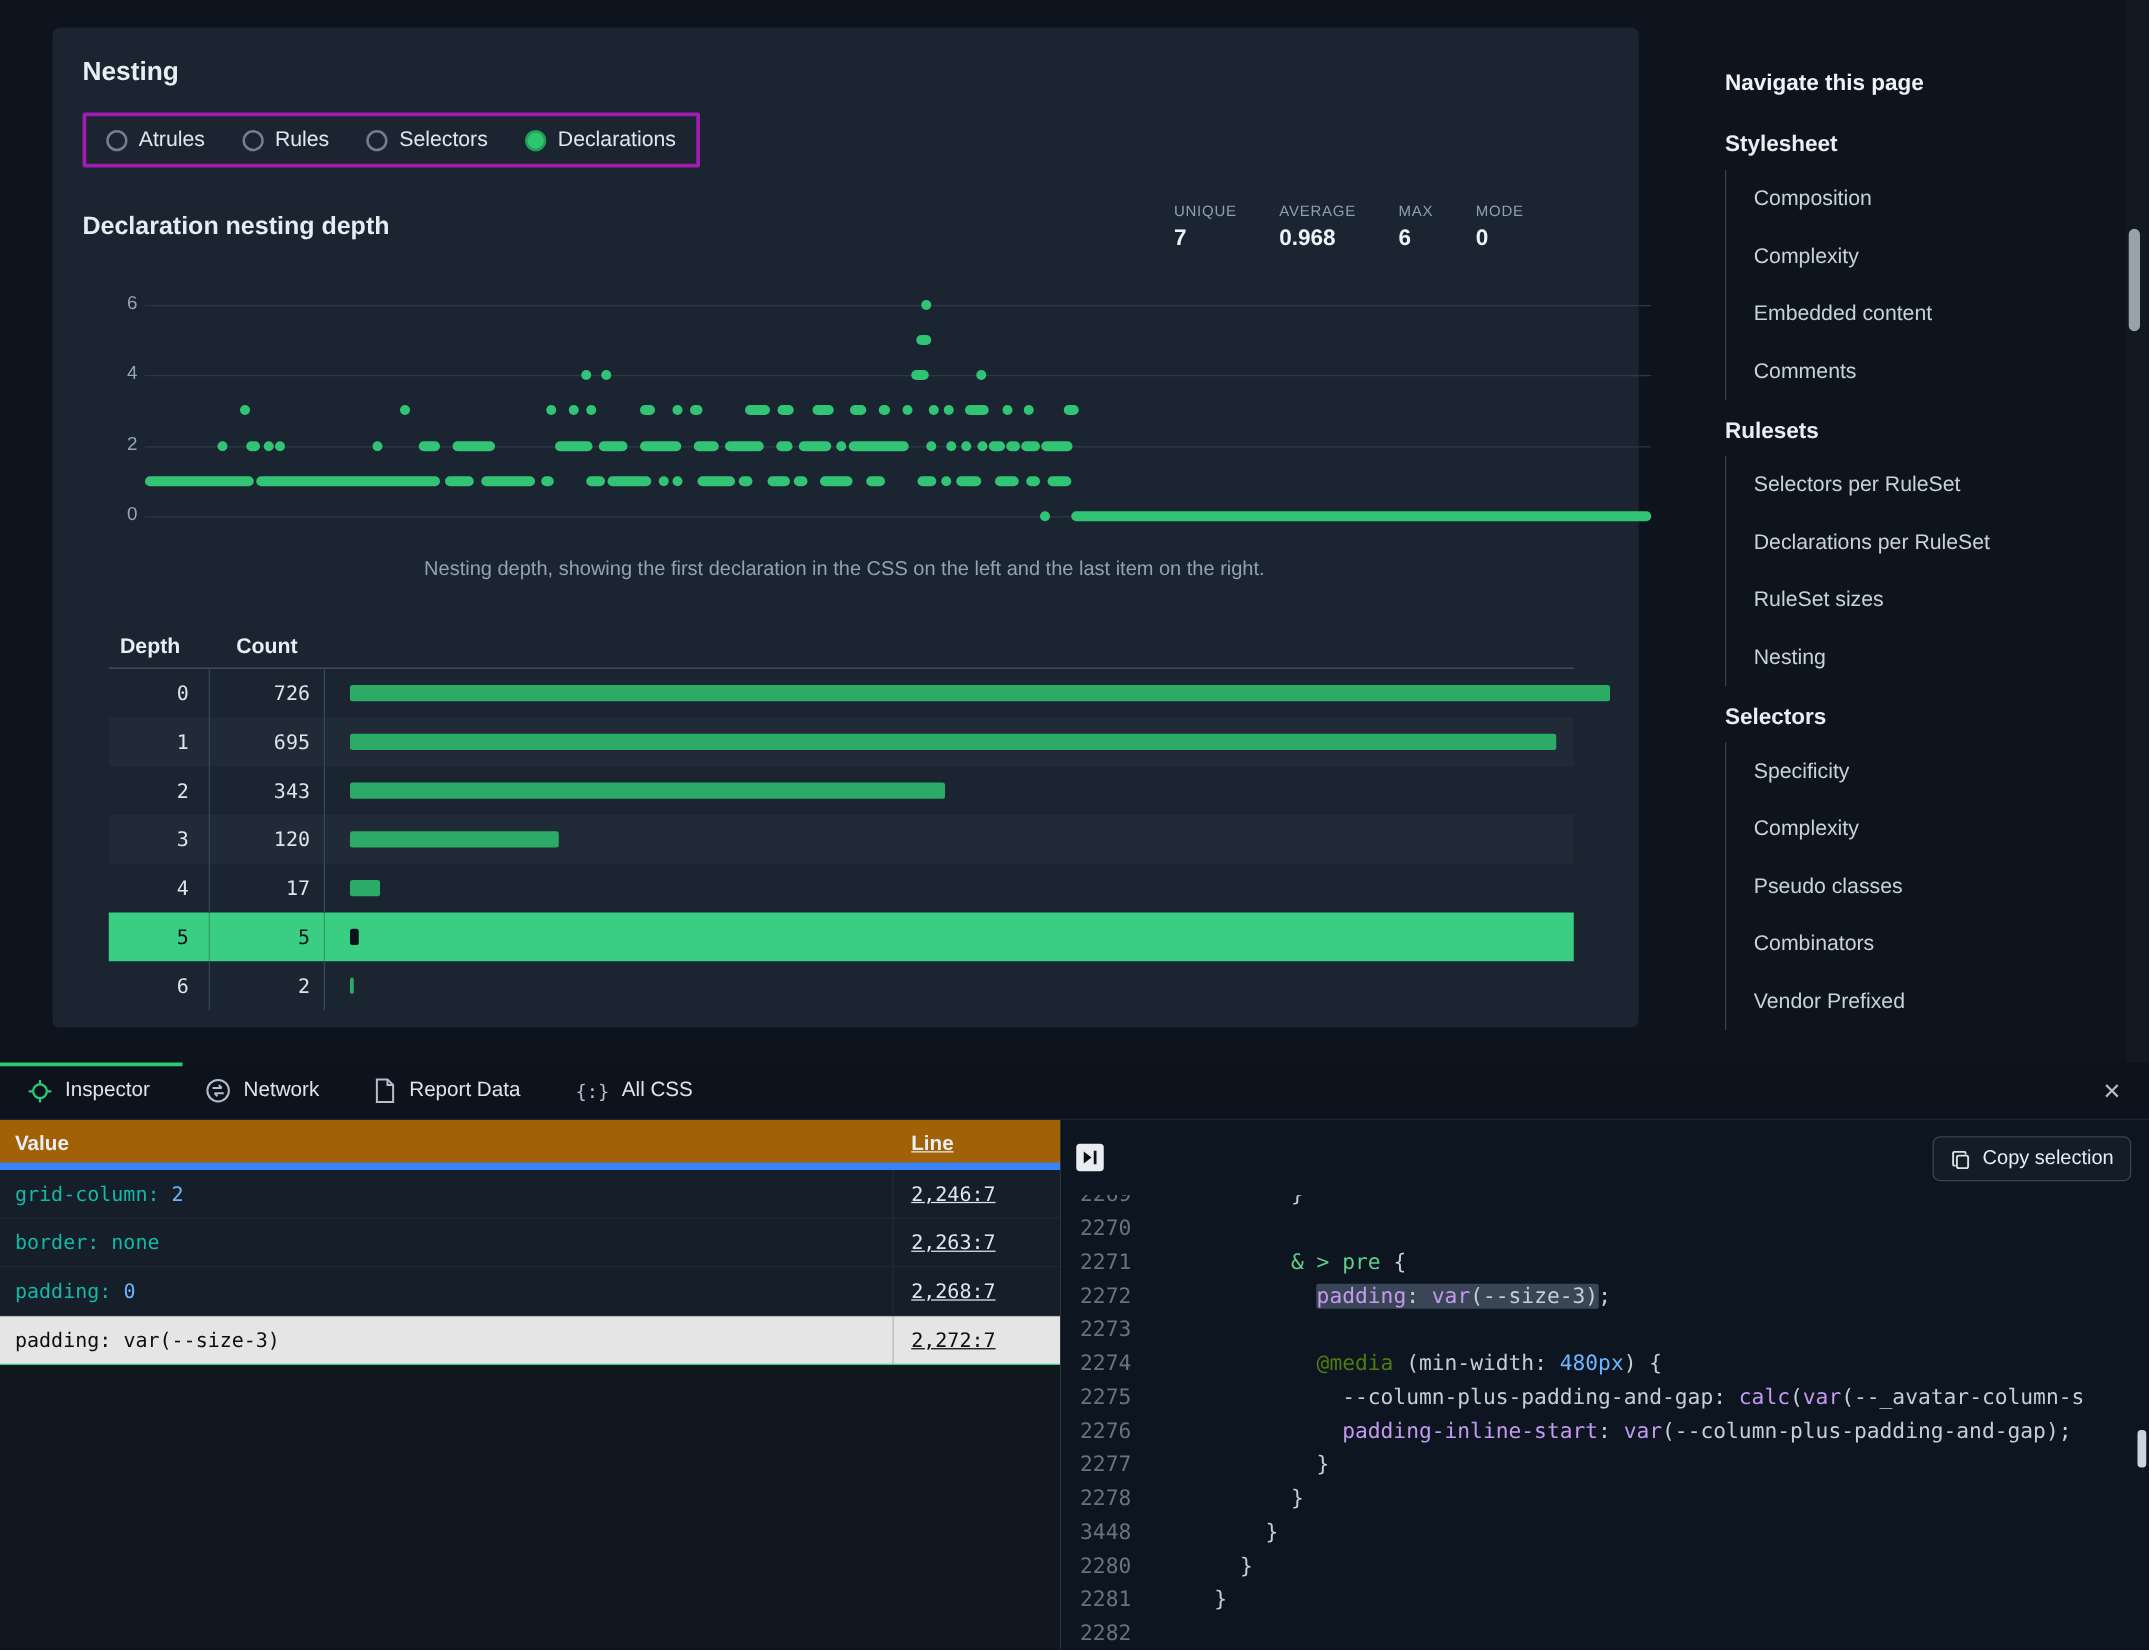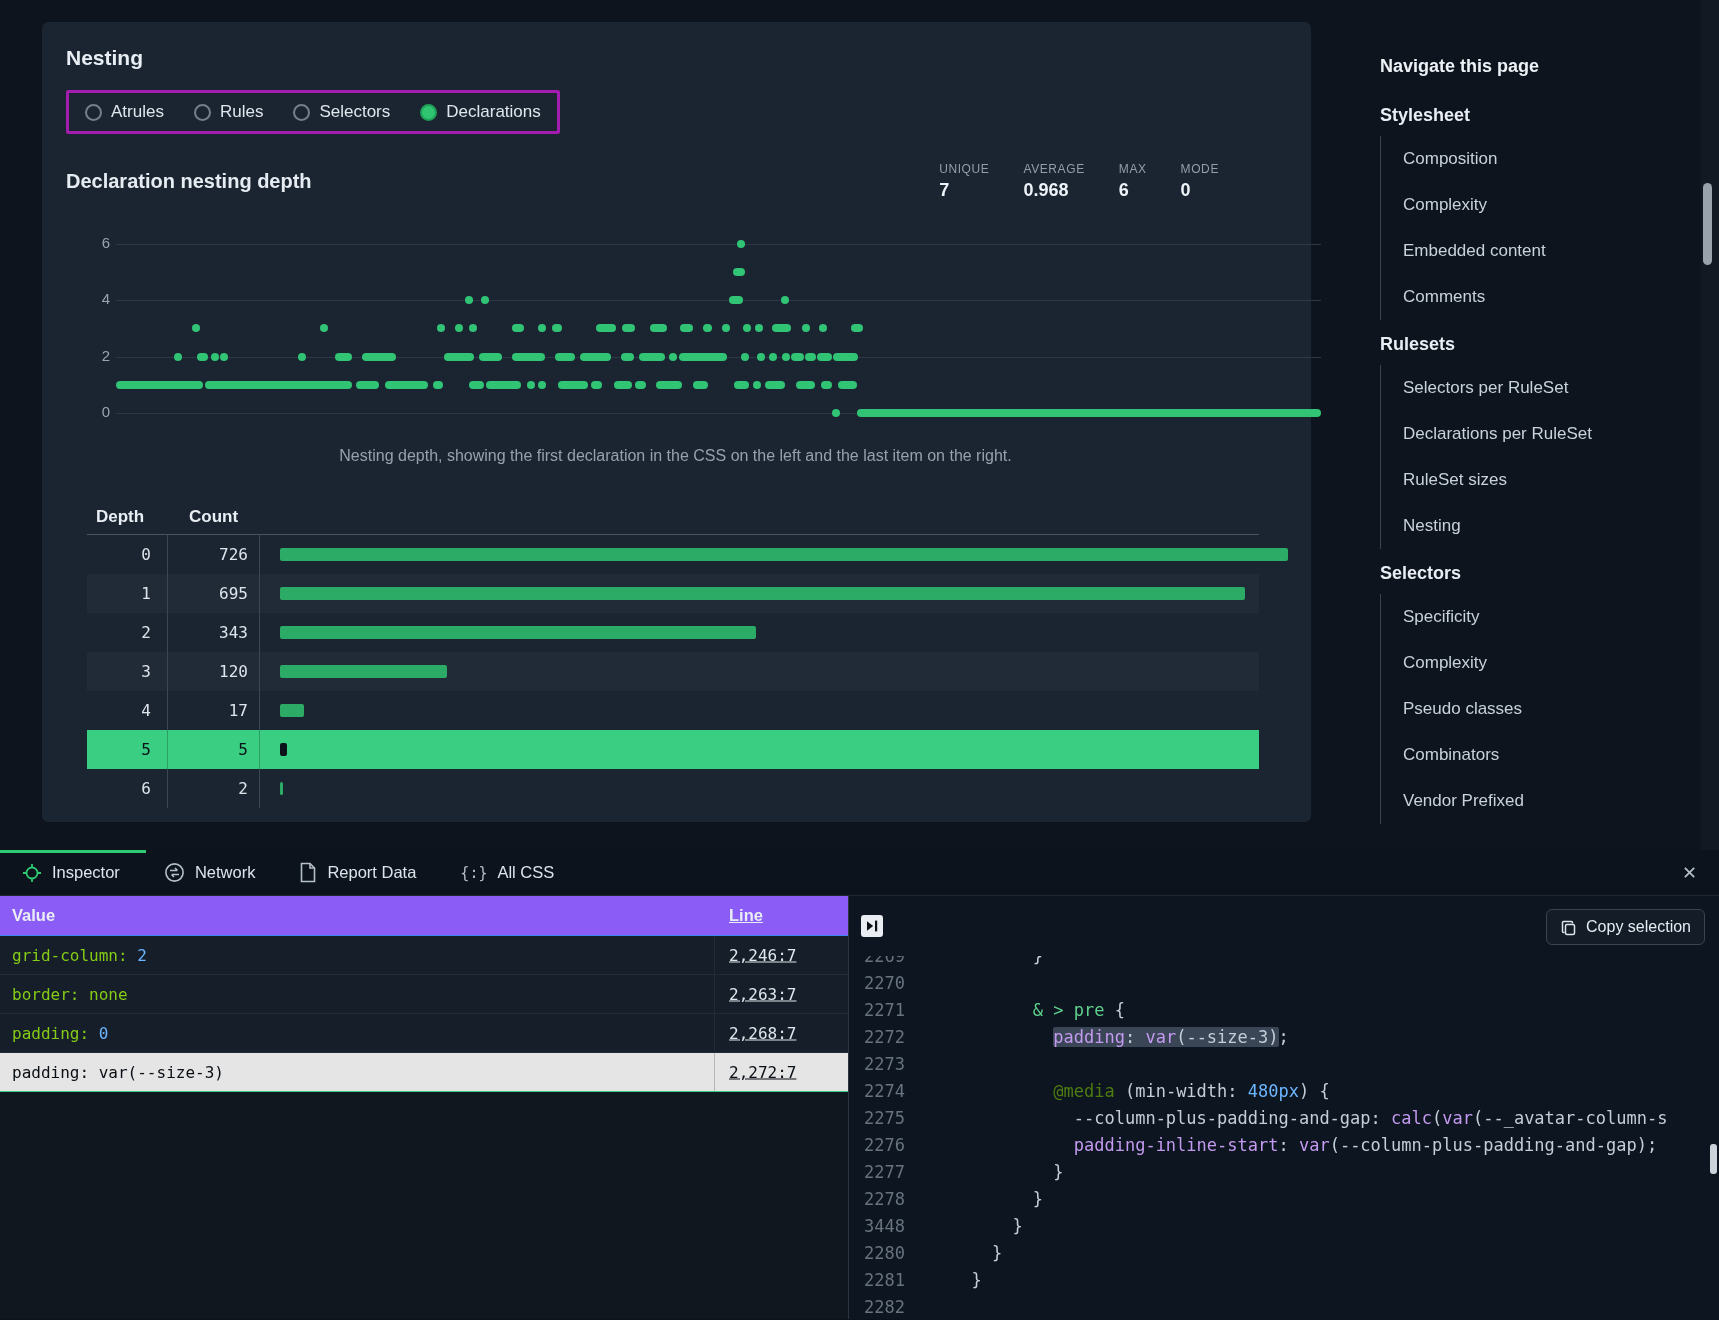--- a/index.html
+++ b/index.html
@@ -70,29 +70,29 @@
   
   .bottom { position:absolute; top:850px; left:0; width:1719px; height:470px; background:#0c131c; }
   .tab-indicator { position:absolute; top:0; left:0; width:146px; height:3px; background:#2ec973; }
   .tabs { display:flex; height:46px; align-items:center; border-bottom:1px solid #1d2834; }
   .tab { display:flex; align-items:center; gap:10px; padding:0 22px; height:100%; font-size:16.5px; color:#dce4eb; cursor:pointer; }
   .tab .ticon { display:flex; align-items:center; }
   .close-btn { position:absolute; right:22px; top:12px; font-size:18px; color:#b3bec8; cursor:pointer; line-height:22px; }
 
   .panel-body { display:flex; height:423px; }
   .vtable { width:849px; background:#10171f; border-right:1px solid #2a3541; position:relative; }
-  .vt-head { height:40px; background:#8b5cf6; position:relative; border-bottom:1px solid #3b82f6; }
+  .vt-head { height:40px; background:#a16207; position:relative; border-bottom:6px solid #3b82f6; }
   .vh-value { position:absolute; left:12px; top:10px; font-weight:bold; font-size:16.5px; color:#e9eef4; }
   .vh-line  { position:absolute; left:729px; top:10px; font-weight:bold; font-size:16.5px; color:#e9eef4; text-decoration:underline; cursor:pointer; }
   .vt-row { height:39px; background:#151e29; border-bottom:1px solid #212c38; position:relative;
             font-family:"DejaVu Sans Mono",monospace; font-size:16px; cursor:pointer; }
   .vt-row .val { position:absolute; left:12px; top:50%; transform:translateY(-50%); white-space:pre; }
   .vt-row .vdiv { position:absolute; left:714px; top:0; bottom:0; width:1px; background:#212c38; }
   .vt-row .line-link { position:absolute; left:729px; top:50%; transform:translateY(-50%); color:#dfe6ec; text-decoration:underline; cursor:pointer; }
-  .tk-fg { color:#84cc16; } .tk-num { color:#6cb6ff; }
+  .tk-fg { color:#14b8a6; } .tk-num { color:#6cb6ff; }
   .vt-row.hl { background:#e5e5e5; border-bottom-color:#3ace83; }
   .vt-row.hl .tk-fg, .vt-row.hl .tk-num, .vt-row.hl .line-link { color:#0a0f15; }
   .vt-row.hl .vdiv { background:rgba(0,0,0,.2); }
 
   .codep { flex:1; background:#0d1520; position:relative; overflow:hidden; }
   .code-toolbar { height:60px; position:relative; }
   .toggle-btn { position:absolute; left:12px; top:19px; width:22px; height:22px; background:#e9edf1;
                 border-radius:3px; display:flex; align-items:center; justify-content:center; cursor:pointer; }
   .copy-btn { position:absolute; right:14px; top:13px; height:36px; display:flex; align-items:center; gap:9px;
               padding:0 13px; border:1px solid #3a4551; border-radius:6px; color:#e5ecf2; font-size:16px;

